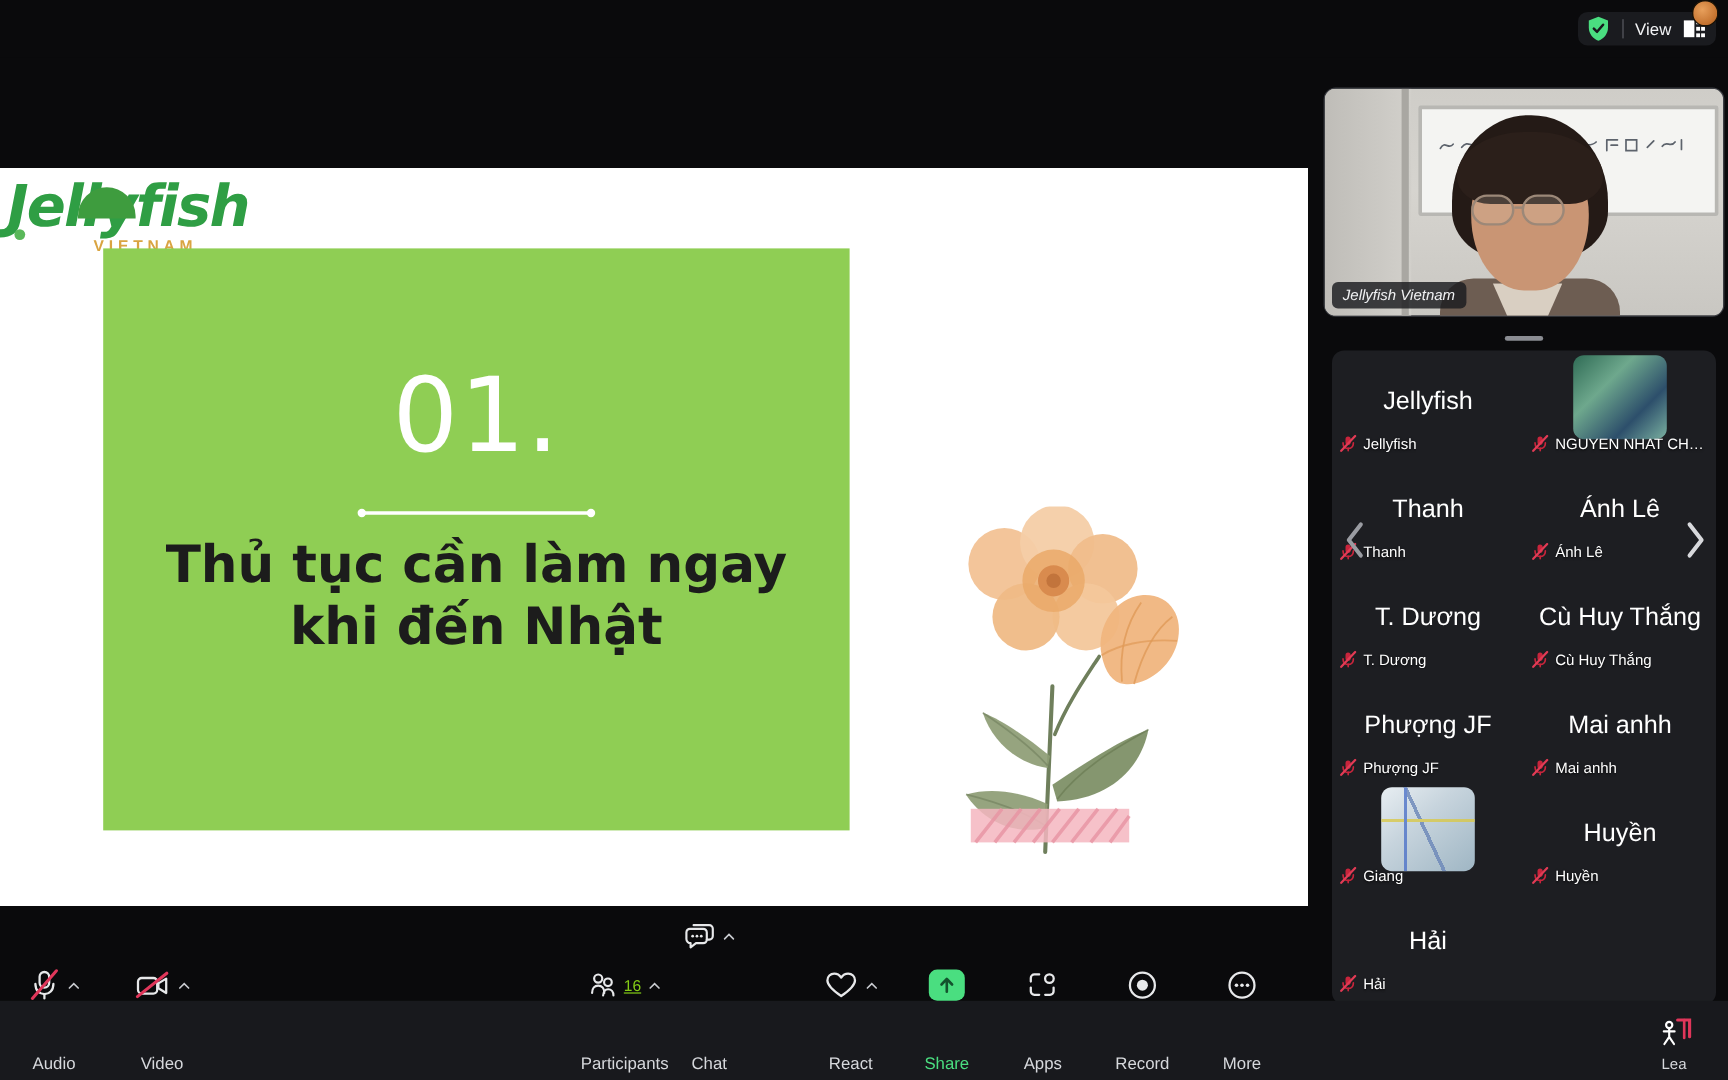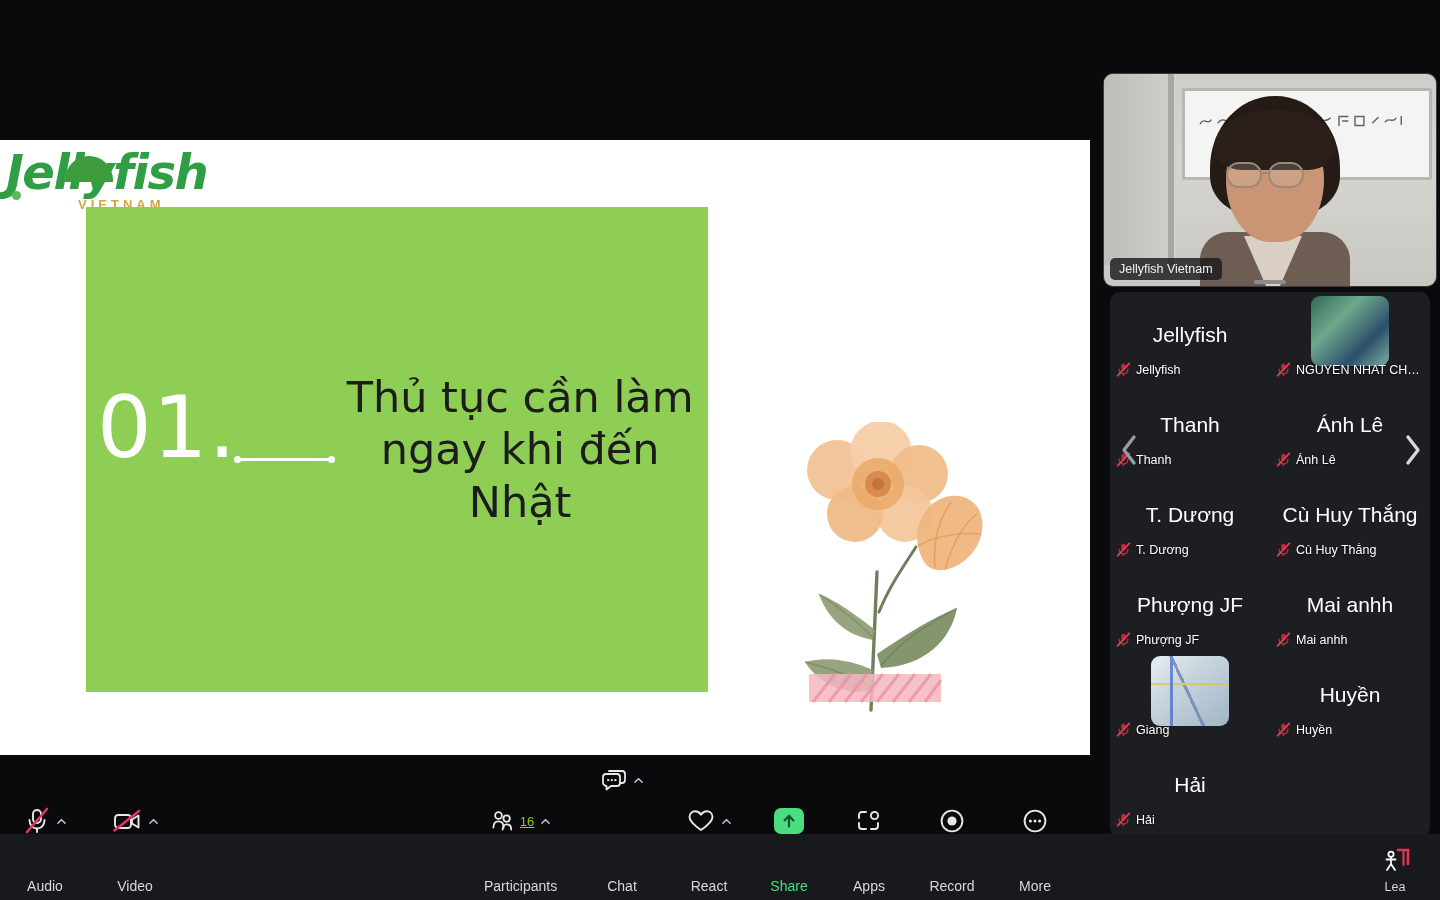--- a/index.html
+++ b/index.html
@@ -58,51 +58,52 @@
   }
   .jf-sub {
     position: absolute; left: 72px; top: 49px;
     font-size: 13px; font-weight: 700; letter-spacing: 4px; color: #d9a441;
     font-family: "Liberation Sans", sans-serif;
   }
 
   .green-card {
     position: absolute; left: 86px; top: 67px; width: 622px; height: 485px;
     background: #8fce54;
-    display: flex; flex-direction: row; align-items: center; justify-content: center; padding-left: 11px;
+    display: flex; flex-direction: column; align-items: center; justify-content: center;
   }
   .card-num {
     font-family: "DejaVu Sans", sans-serif;
     color: #ffffff; font-size: 86px; font-weight: 400; line-height: 1;
     letter-spacing: 1px; margin-top: -46px;
   }
   .card-rule {
     position: relative; width: 192px; height: 3px; background: #ffffff;
     margin: 36px 0 16px 0; border-radius: 2px;
   }
   .card-rule::before, .card-rule::after {
     content: ""; position: absolute; top: -2px; width: 7px; height: 7px;
     border-radius: 50%; background: #ffffff;
   }
   .card-rule::before { left: -3px; }
   .card-rule::after  { right: -3px; }
   .card-title {
     font-family: "DejaVu Sans", sans-serif;
     color: #1c1c1c; font-size: 43px; line-height: 1.22; text-align: center;
-    max-width: 560px; font-weight: 400;
+    max-width: 560px; font-weight: 700;
   }
 
   
   .flower { position: absolute; left: 785px; top: 282px; width: 210px; height: 300px; }
 
   
   .selfview {
-    position: absolute; left: 1103px; top: 73px; width: 334px; height: 214px;
+    position: absolute; left: 1103px; top: 73px; width: 334px; height: 191px;
     border-radius: 10px; overflow: hidden; background: #2a2b2f;
     border: 1px solid #3a3c42;
+    font-style: italic;
   }
   .sv-wall {
     position: absolute; inset: 0;
     background: linear-gradient(180deg,#cfcdc8 0%, #d6d4cf 45%, #c9c7c2 100%);
   }
   .sv-board {
     position: absolute; left: 78px; top: 14px; right: 4px; height: 92px;
     background: #f4f4f2; border: 3px solid #b8b7b3; border-radius: 2px;
   }
   .sv-scribble {
@@ -230,20 +231,44 @@
     display: flex; align-items: center; justify-content: center;
   }
   .tb-label.share-lbl { color: #4ade80; }
   .leave-lbl { color: #d6d8dc; font-size: 12.5px; }
 </style>
 </head>
 <body>
 
 <div id="app">
 
+  <div class="topbar">
+    <div class="topbar-group">
+      <span class="shield">
+        <svg width="20" height="22" viewBox="0 0 20 22">
+          <path d="M10 1 L18 4 V10 C18 15.5 14.3 19.5 10 21 C5.7 19.5 2 15.5 2 10 V4 Z" fill="#4ade80"></path>
+          <path d="M6.2 10.8 L8.9 13.5 L13.9 7.6" fill="none" stroke="#18191d" stroke-width="2.1" stroke-linecap="round" stroke-linejoin="round"></path>
+        </svg>
+      </span>
+      <span class="tb-div"></span>
+      <span class="tb-view-label">View</span>
+      <span class="layout-ico">
+        <svg width="18" height="16" viewBox="0 0 18 16">
+          <rect x="0" y="1" width="9" height="14" fill="#ffffff"></rect>
+          <rect x="10.5" y="1" width="3.2" height="3.2" fill="#ffffff"></rect>
+          <rect x="14.6" y="1" width="3.2" height="3.2" fill="#ffffff"></rect>
+          <rect x="10.5" y="6.4" width="3.2" height="3.2" fill="#ffffff"></rect>
+          <rect x="14.6" y="6.4" width="3.2" height="3.2" fill="#ffffff"></rect>
+          <rect x="10.5" y="11.8" width="3.2" height="3.2" fill="#ffffff"></rect>
+          <rect x="14.6" y="11.8" width="3.2" height="3.2" fill="#ffffff"></rect>
+        </svg>
+      </span>
+    </div>
+    <div class="orange-dot"></div>
+  </div>
 
   <div class="share-area">
 
     <div class="jf-logo">
       <div class="jf-wordmark">Jellyfish</div>
       <div class="jf-cap"></div>
       <div class="jf-dot"></div>
       <div class="jf-sub">VIETNAM</div>
     </div>
 
@@ -501,21 +526,21 @@
           <path d="M12.6 20.6 C12.9 17.2 14.4 15.4 16.8 15.4 C19.4 15.4 21.2 17.4 21.2 20.6" fill="none" stroke="#e7e8ea" stroke-width="1.8" stroke-linecap="round"></path>
         </svg>
         <span class="count">16</span>
         <svg class="caret" viewBox="0 0 12 12">
           <path d="M2 8 L6 4 L10 8" stroke="#c9cbd0" stroke-width="1.5" fill="none" stroke-linecap="round"></path>
         </svg>
       </div>
       <div class="tb-label">Participants</div>
     </div>
 
-    <div class="tb-item" style="left:595px;gap:44px;">
+    <div class="tb-item" style="left:564px;gap:44px;">
       <div class="tb-row">
         <svg width="26" height="24" viewBox="0 0 26 24">
           <path d="M8 3 H21 C22.7 3 24 4.3 24 6 V12 C24 13.7 22.7 15 21 15 H19" fill="none" stroke="#e7e8ea" stroke-width="1.8" stroke-linecap="round"></path>
           <path d="M5 6 H16 C17.7 6 19 7.3 19 9 V15 C19 16.7 17.7 18 16 18 H10 L5.5 21.5 V18 C3.6 18 2 16.4 2 14.5 V9 C2 7.3 3.3 6 5 6 Z" fill="none" stroke="#e7e8ea" stroke-width="1.8" stroke-linejoin="round"></path>
           <circle cx="7.2" cy="12.2" r="1.15" fill="#e7e8ea"></circle>
           <circle cx="10.8" cy="12.2" r="1.15" fill="#e7e8ea"></circle>
           <circle cx="14.4" cy="12.2" r="1.15" fill="#e7e8ea"></circle>
         </svg>
         <svg class="caret" viewBox="0 0 12 12">
           <path d="M2 8 L6 4 L10 8" stroke="#c9cbd0" stroke-width="1.5" fill="none" stroke-linecap="round"></path>

